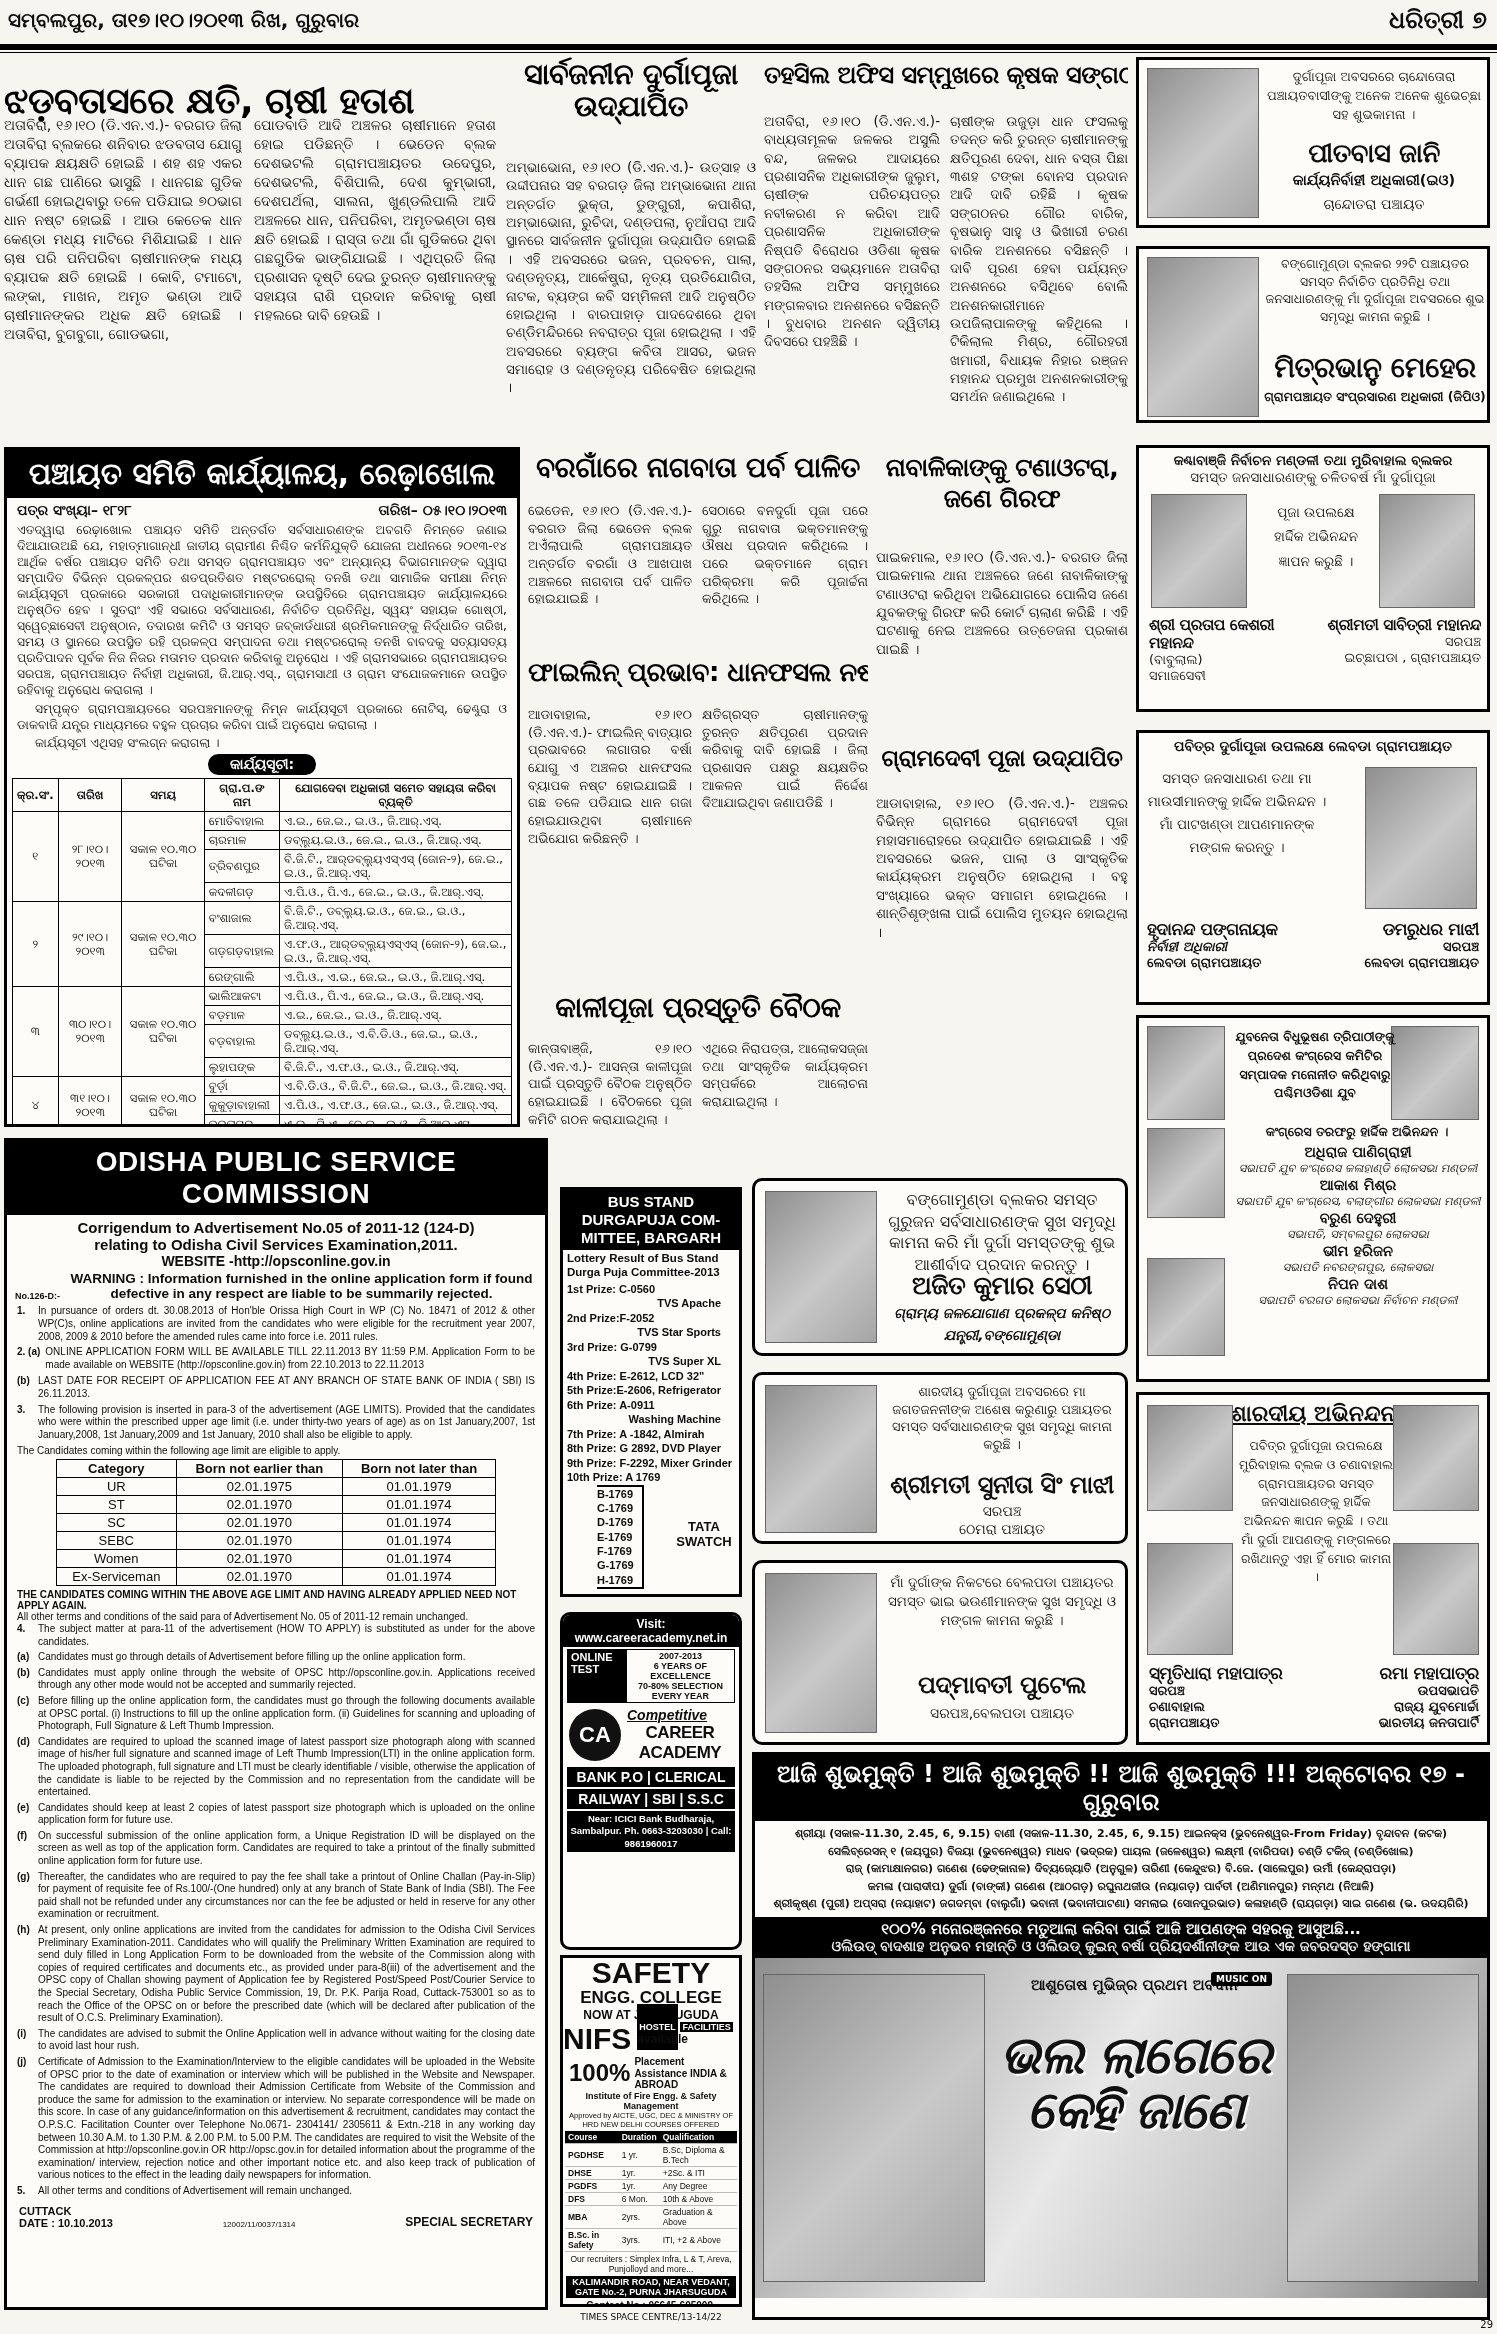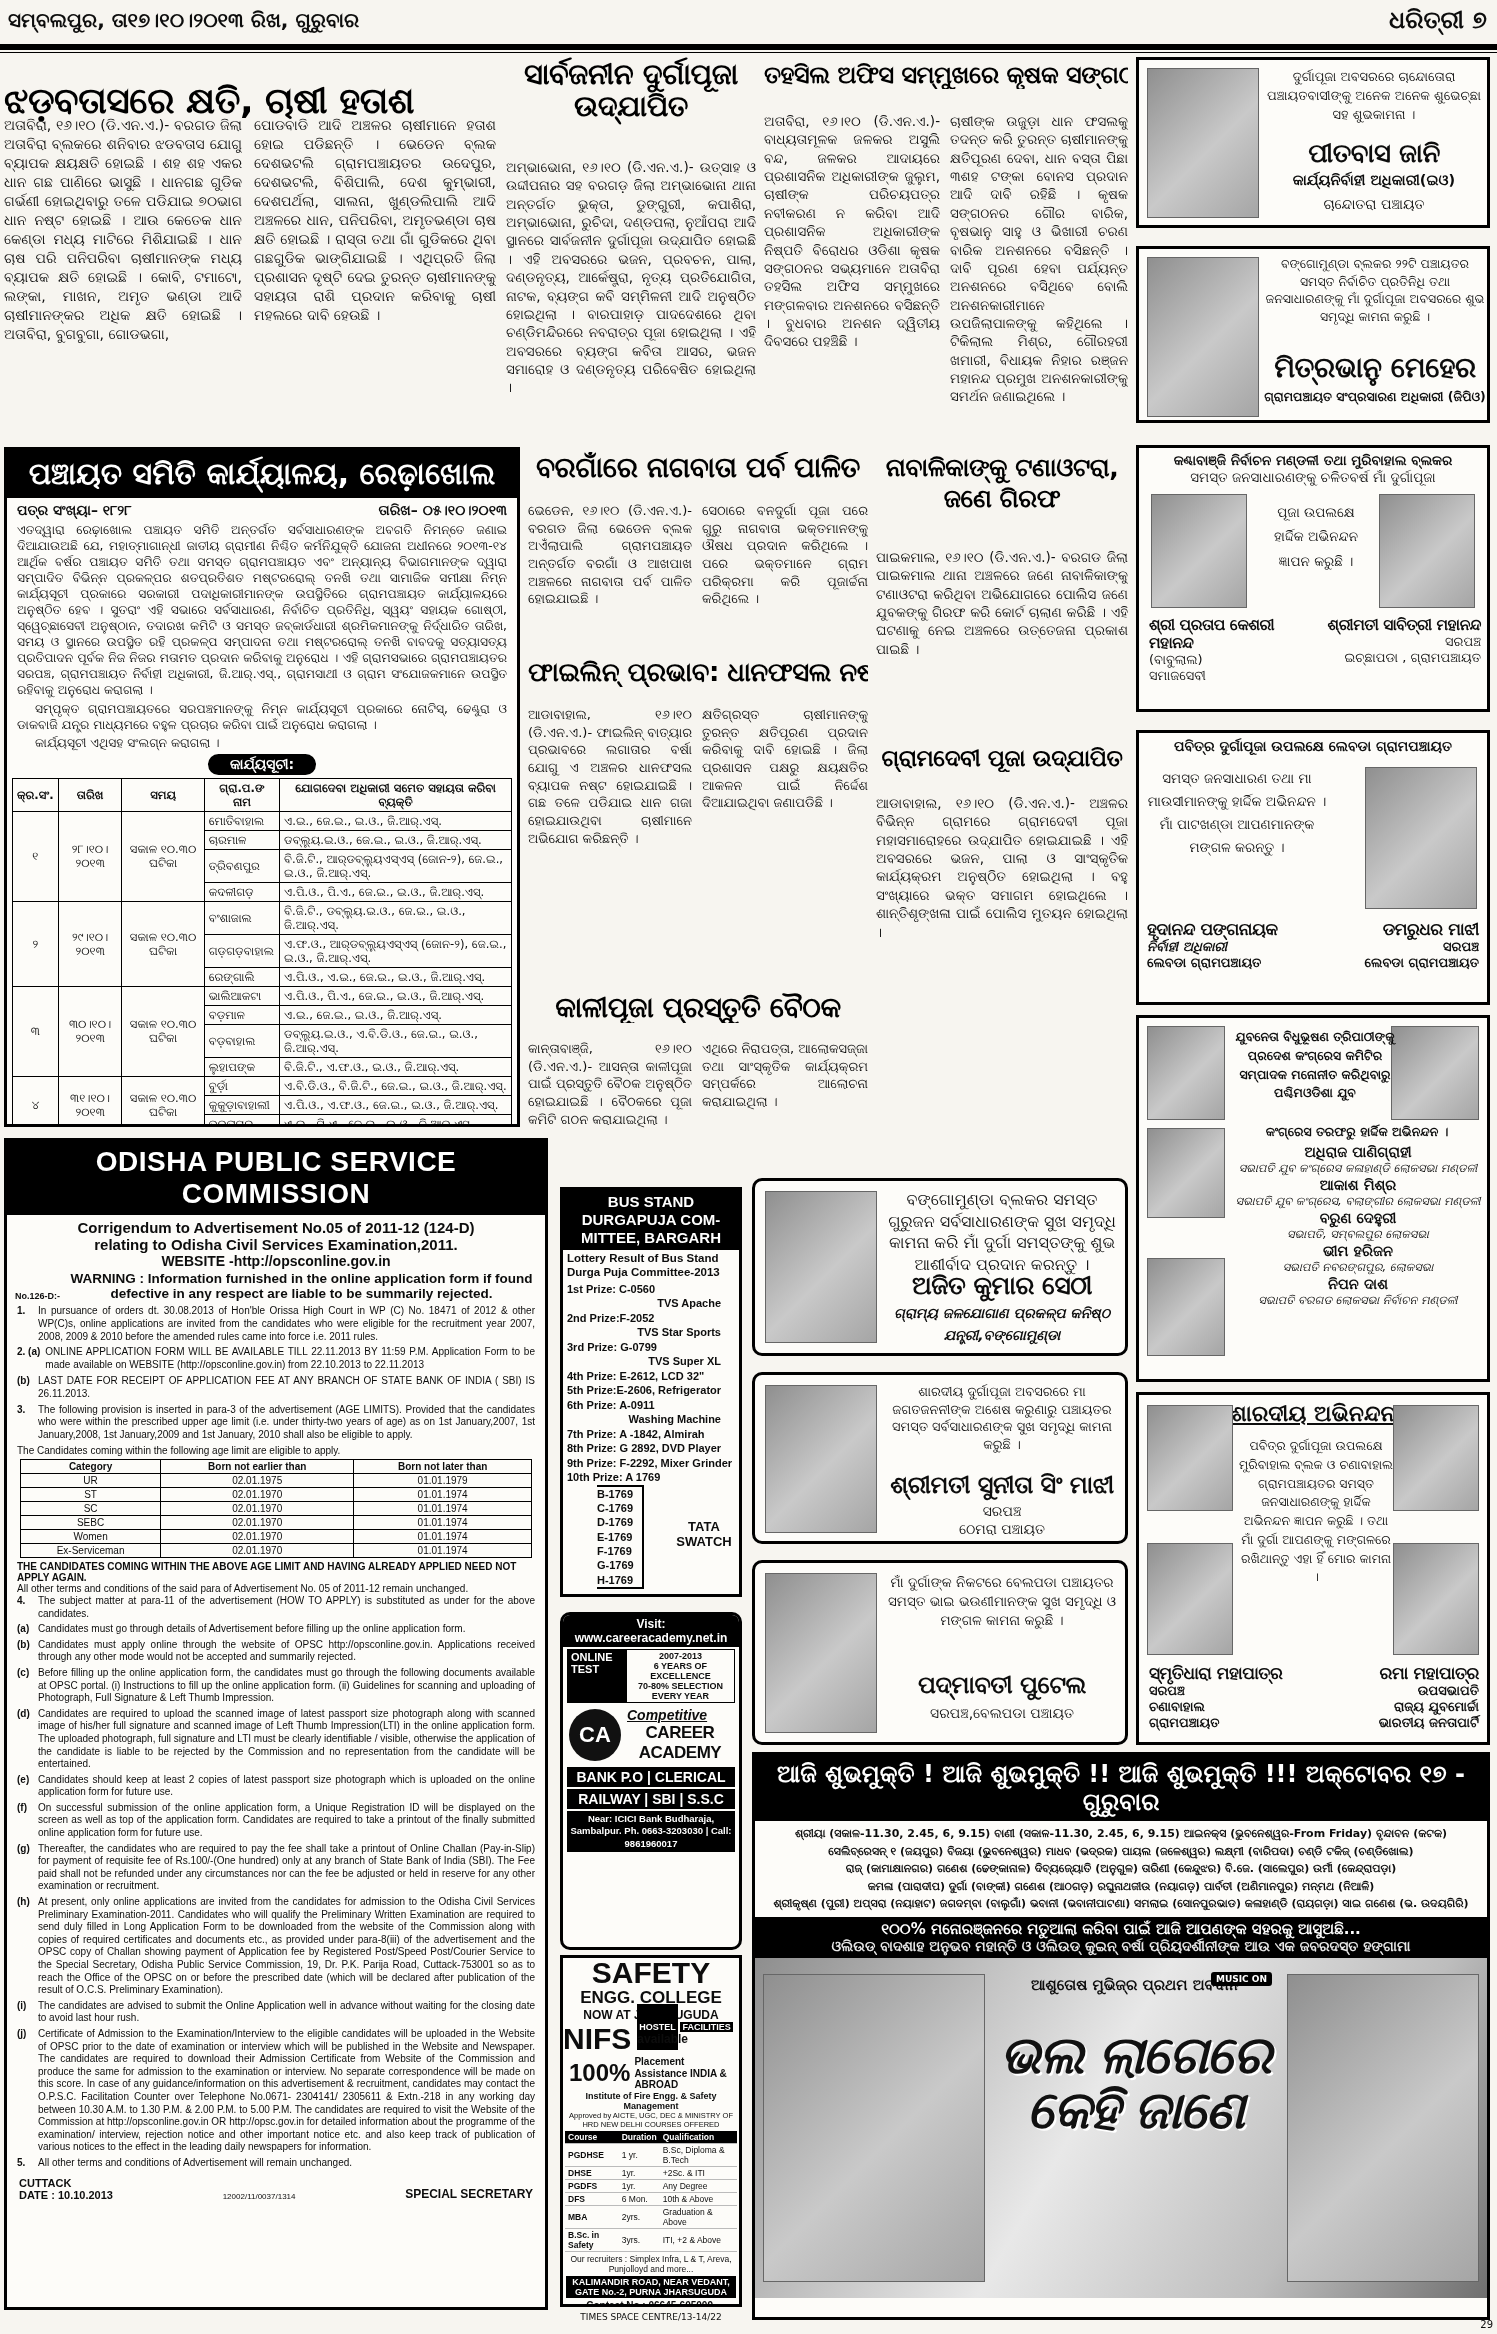--- a/index.html
+++ b/index.html
@@ -184,21 +184,21 @@
         <div class="clause">
           <span class="cl">(b)</span>
           <span class="ct">LAST DATE FOR RECEIPT OF APPLICATION FEE AT ANY BRANCH OF STATE BANK OF INDIA ( SBI) IS 26.11.2013.</span>
         </div>
         <div class="clause">
           <span class="cl">3.</span>
           <span class="ct">The following provision is inserted in para-3 of the advertisement (AGE LIMITS). Provided that the candidates who were within the prescribed upper age limit (i.e. under thirty-two years of age) as on 1st January,2007, 1st January,2008, 1st January,2009 and 1st January, 2010 shall also be eligible to apply.</span>
         </div>
       </div>
     <div style="padding:0 10px;font-size:10px;">The Candidates coming within the following age limit are eligible to apply.</div>
-    <table class="age" style="margin:3px auto;width:512px;font-size:10px;">
+    <table class="age" style="margin:3px auto;width:440px;font-size:13px;">
       <thead>
           <tr style="font-weight:bold;">
         <th>Category</th>
         <th>Born not earlier than</th>
         <th>Born not later than</th>
       </tr>
         </thead>
       <tbody>
 
       <tr>

